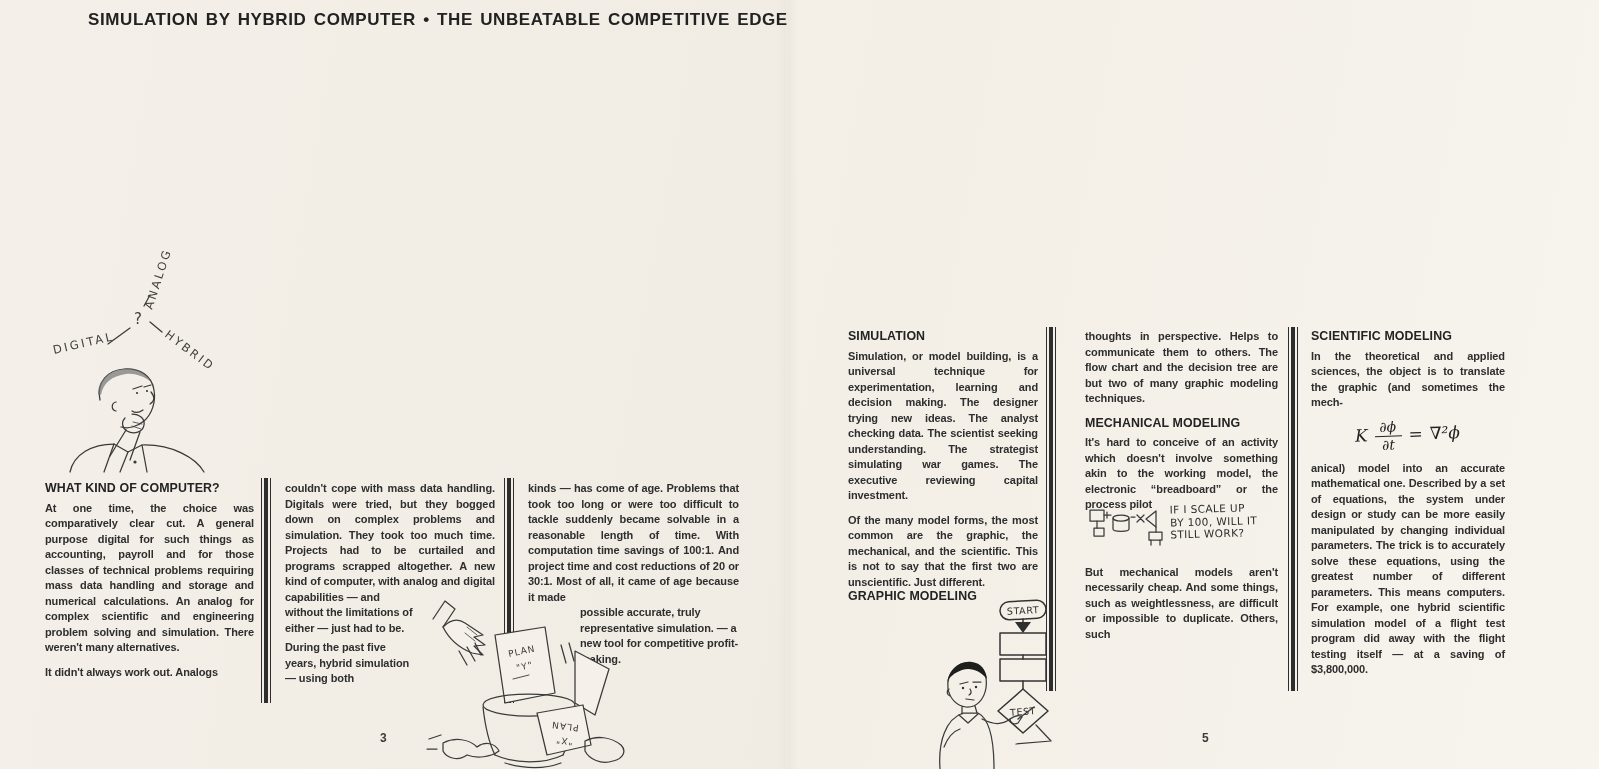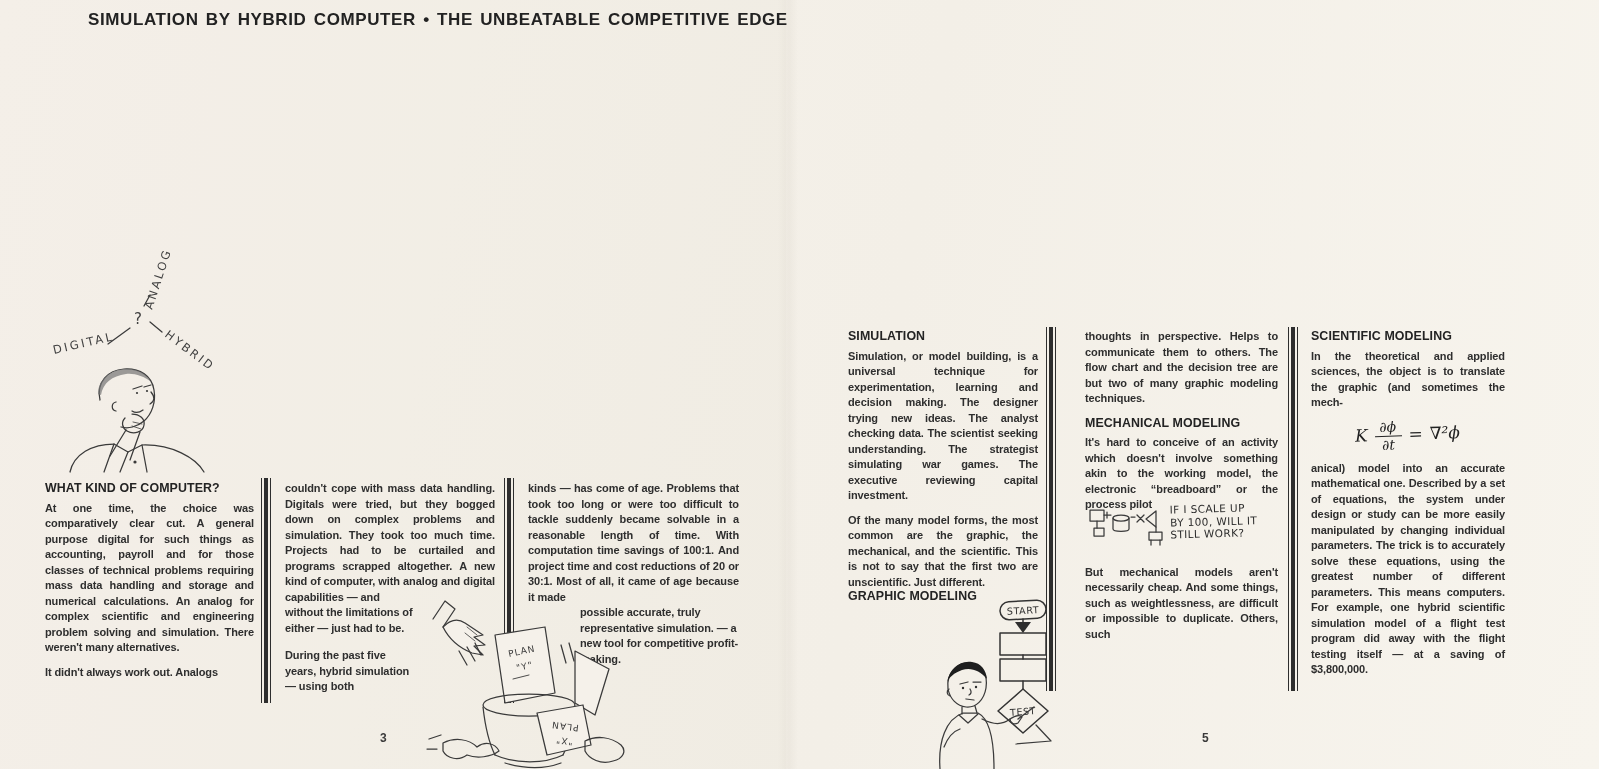--- a/index.html
+++ b/index.html
@@ -88,21 +88,21 @@
   <div class="col" style="left:45px;top:481px;width:209px">
     <h2>WHAT KIND OF COMPUTER?</h2>
     <p class="just">At one time, the choice was comparatively clear cut. A general purpose digital for such things as accounting, payroll and for those classes of technical problems requiring mass data handling and storage and numerical calculations. An analog for complex scientific and engineering problem solving and simulation. There weren't many alternatives.</p>
     <p class="just">It didn't always work out. Analogs</p>
   </div>
 
   <div class="vrule" style="left:261px;top:478px;height:225px"></div>
 
   <div class="col" style="left:285px;top:481px;width:210px">
     <p class="just" style="margin-bottom:0">couldn't cope with mass data handling. Digitals were tried, but they bogged down on complex problems and simulation. They took too much time. Projects had to be curtailed and programs scrapped altogether. A new kind of computer, with analog and digital capabilities — and</p>
-    <p class="narrow" style="margin-bottom:12px">without the limitations of either — just had to be.</p>
+    <p class="narrow" style="margin-bottom:4px">without the limitations of either — just had to be.</p>
     <p class="narrow2">During the past five years, hybrid simulation — using both</p>
   </div>
 
   <div class="vrule" style="left:504px;top:478px;height:225px"></div>
 
   <div class="col" style="left:528px;top:481px;width:211px">
     <p class="just" style="margin-bottom:0">kinds — has come of age. Problems that took too long or were too difficult to tackle suddenly became solvable in a reasonable length of time. With computation time savings of 100:1. And project time and cost reductions of 20 or 30:1. Most of all, it came of age because it made</p>
     <p class="wrapright">possible accurate, truly representative simulation. — a new tool for competitive profit-making.</p>
   </div>
 

